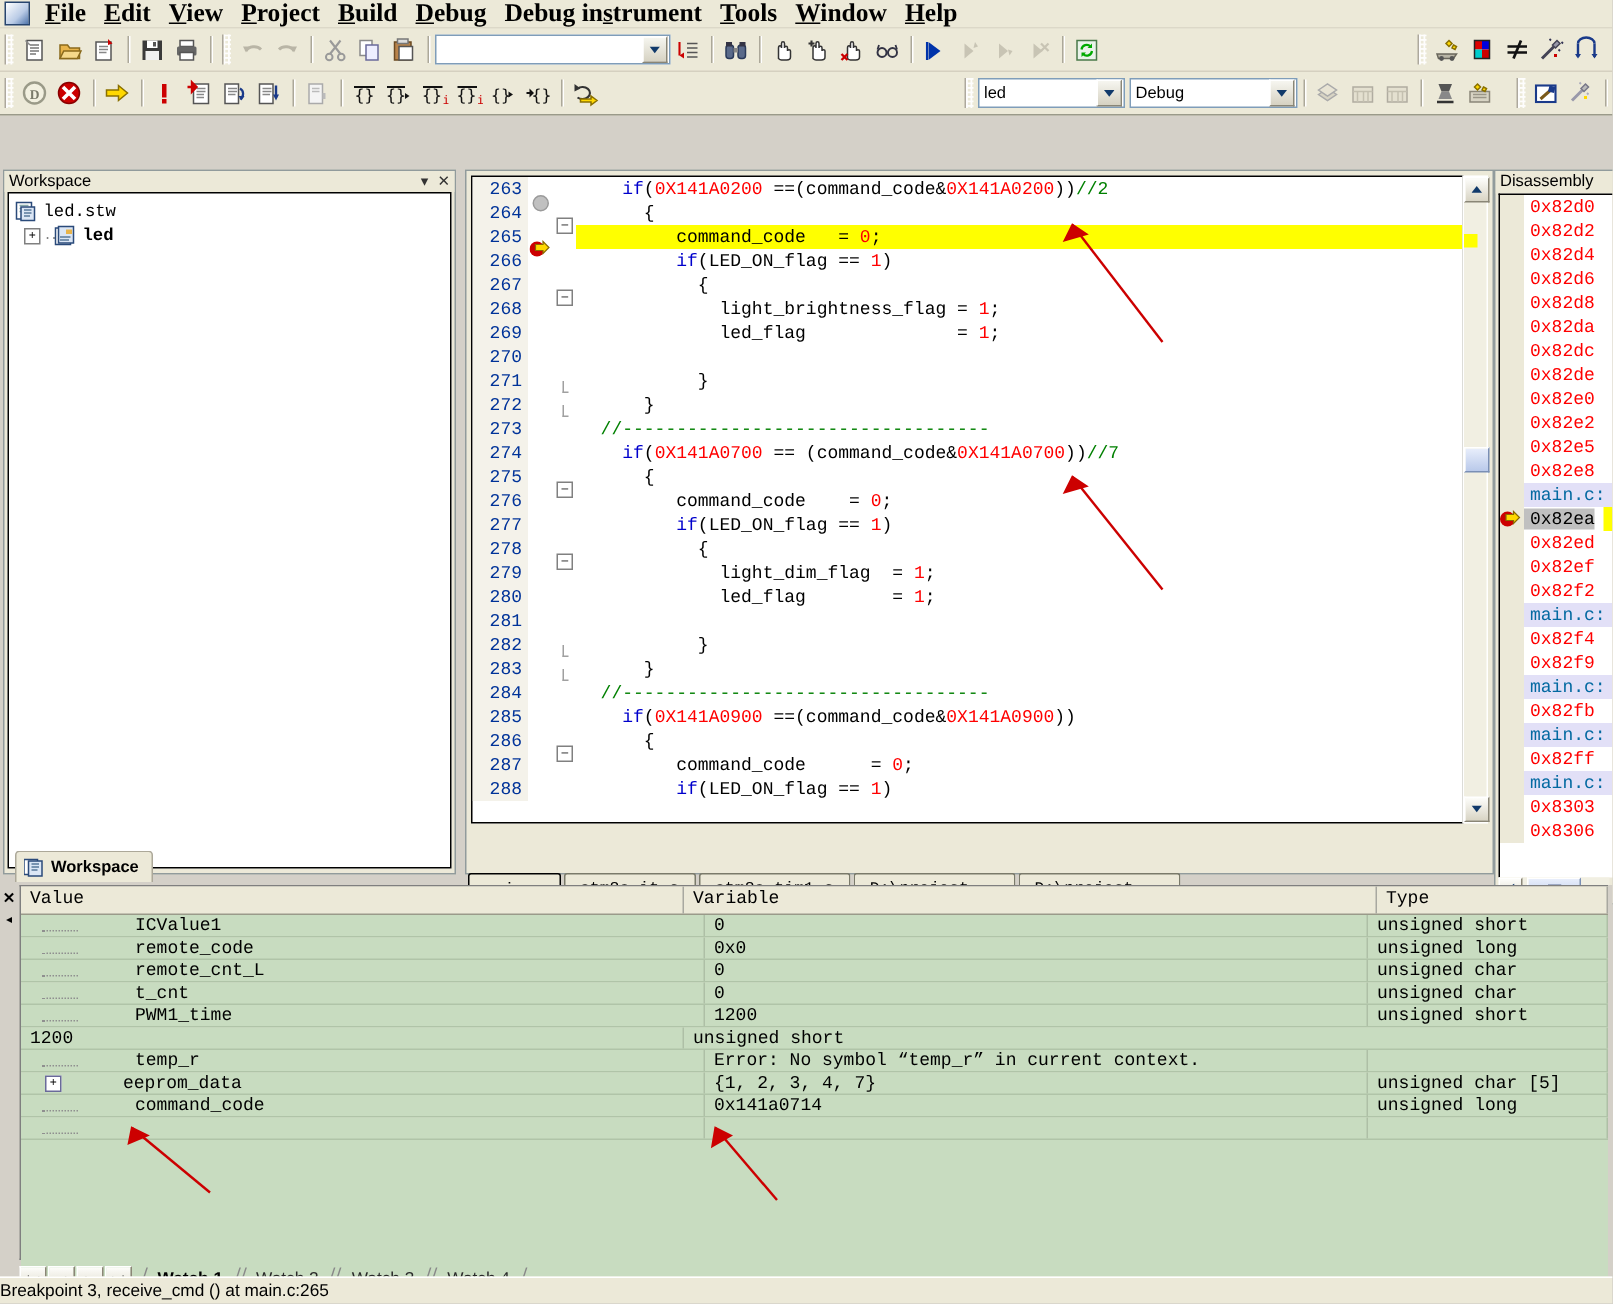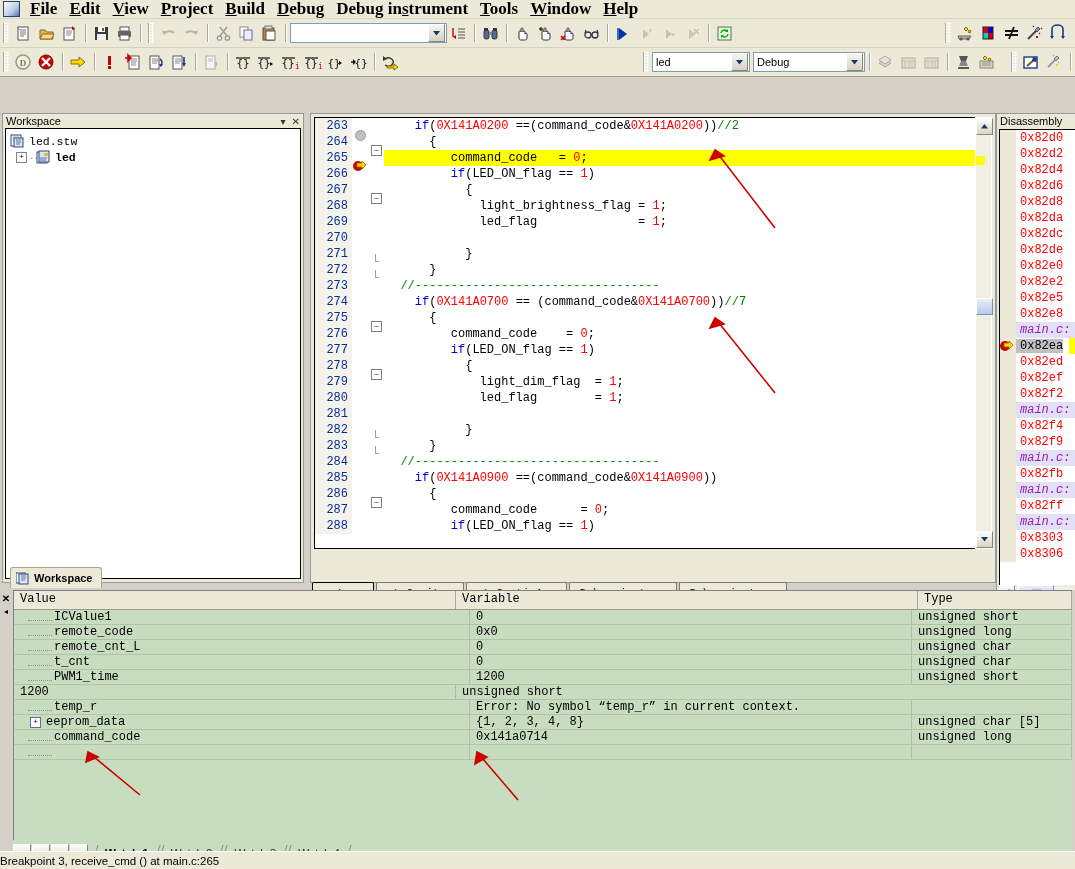--- a/index.html
+++ b/index.html
@@ -211,21 +211,21 @@
   .dis-body{
     position:absolute;left:2px;top:15px;width:75px;height:455px;
     background:#fff;border-left:1px solid #000;border-top:1px solid #000;
     overflow:hidden;
   }
   .drow{height:16px;display:flex;align-items:center;font-family:"Liberation Mono",monospace;
         font-size:12px;white-space:nowrap;position:relative;}
   .drow .dgut{width:16px;flex:0 0 auto;background:#ece9d8;height:16px;position:relative;}
   .drow .daddr{padding-left:4px;color:#ff0000;}
   .drow.src{background:#e2e0f7;}
-  .drow.src .daddr{color:#a21caf;font-style:italic;}
+  .drow.src .daddr{color:#0369a1;}
   .drow.cur .daddr{background:#c0c0c0;color:#000;}
   .drow.cur:after{content:"";position:absolute;right:0;top:0;width:6px;height:16px;background:#ffff00;}
   .dis-hscroll{position:absolute;left:2px;bottom:2px;width:74px;height:15px;
                background:#f1efe2;display:flex;align-items:center;}
 
   
   .watch{
     position:absolute;left:0;top:478px;width:1075px;height:374px;
     background:#d4d0c8;
   }
@@ -247,21 +247,21 @@
   .wg-row{
     display:flex;height:14px;background:#c8dcc0;
     font-family:"Liberation Mono",monospace;font-size:12px;
     border-bottom:1px solid #b0c4a8;
   }
   .wg-row .c{padding:0 0 0 6px;border-right:1px solid #aebfa6;overflow:hidden;
              white-space:nowrap;line-height:14px;}
   .c1{width:455px;flex:0 0 auto;}
   .c2{width:435px;flex:0 0 auto;}
   .c3{flex:1;}
-  .wg-row .c1{display:flex;align-items:center;padding-left:0;}
+  .wg-row .c1{display:flex;align-items:center;padding-left:0;gap:36px;}
   .tick{width:24px;border-bottom:1px dotted #8f8f8f;height:7px;margin:0 2px 0 14px;flex:0 0 auto;}
   .wexp{
     width:9px;height:9px;border:1px solid #6a6a9a;background:#fff;
     font-size:8px;line-height:7px;text-align:center;margin-left:16px;margin-right:1px;
     flex:0 0 auto;font-family:"Liberation Sans",sans-serif;
   }
   .wg-fill{background:#c8dcc0;height:100px;}
 
   .watch-tabs{
     position:absolute;left:13px;top:252px;width:1058px;height:22px;
@@ -980,21 +980,21 @@
                 <span>temp_r</span>
               </div>
               <div class="c c2">Error: No symbol “temp_r” in current context.</div>
               <div class="c c3"></div>
             </div>
             <div class="wg-row">
               <div class="c c1">
                 <span class="wexp">+</span>
                 <span style="margin-left: 4px;">eeprom_data</span>
               </div>
-              <div class="c c2">{1, 2, 3, 4, 8}</div>
+              <div class="c c2">{1, 2, 3, 4, 7}</div>
               <div class="c c3">unsigned char [5]</div>
             </div>
             <div class="wg-row">
               <div class="c c1">
                 <span class="tick"></span>
                 <span>command_code</span>
               </div>
               <div class="c c2">0x141a0714</div>
               <div class="c c3">unsigned long</div>
             </div>

